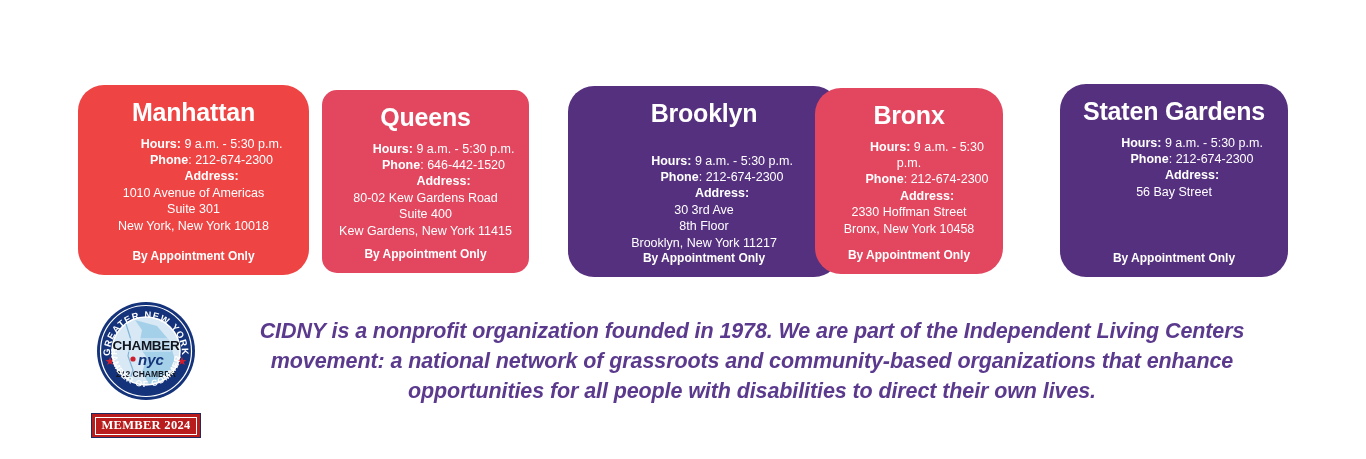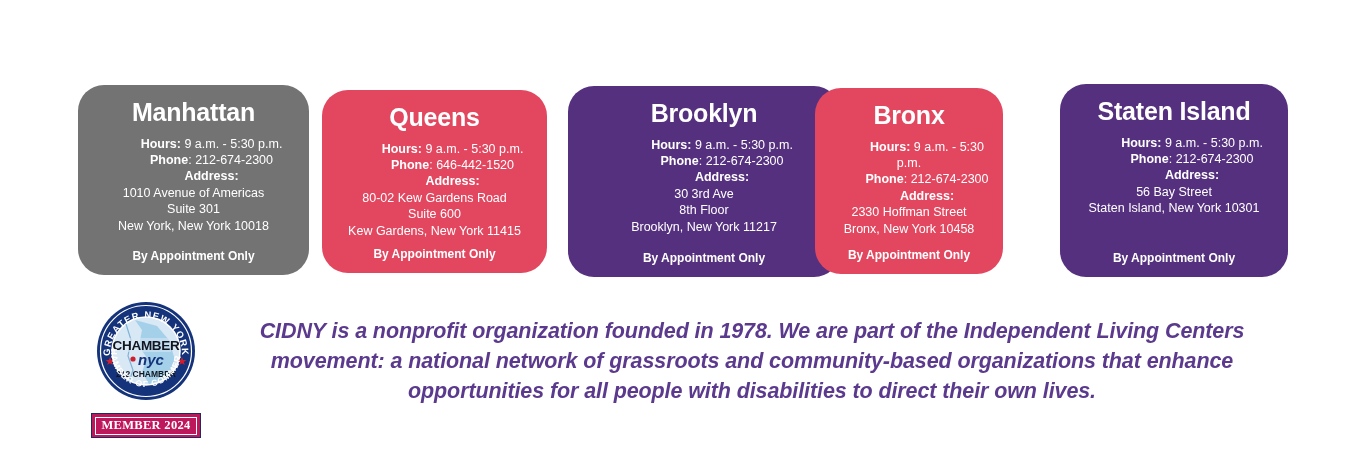--- a/index.html
+++ b/index.html
@@ -60,22 +60,22 @@
     position: absolute;
     left: 0;
     right: 0;
     bottom: 12px;
     font-size: 12px;
     font-weight: bold;
   }
 
   
   .card-0 { left: 78px;   top: 85px;  width: 231px; height: 190px; }
-  .card-1 { left: 322px;  top: 90px;  width: 225px; height: 183px; }
-  .card-2 { left: 568px;  top: 86px;  width: 272px; height: 191px; }
+  .card-1 { left: 322px;  top: 90px;  width: 207px; height: 183px; border-radius: 15px; }
+  .card-2 { left: 568px;  top: 86px;  width: 272px; height: 191px; gap: 16px; }
   .card-3 { left: 815px;  top: 88px;  width: 188px; height: 186px; }
   .card-4 { left: 1060px; top: 84px;  width: 228px; height: 193px; }
 
   
   .bottom-row {
     position: absolute;
     left: 0;
     top: 290px;
     width: 1366px;
     height: 169px;
@@ -96,21 +96,21 @@
     width: 102px;
     height: 102px;
   }
 
   .member-banner {
     position: absolute;
     left: 5px;
     top: 113px;
     width: 110px;
     height: 25px;
-    background: #be185d;
+    background: #b91c1c;
     border: 1px solid #1f2a63;
     box-sizing: border-box;
     display: flex;
     align-items: center;
     justify-content: center;
   }
   .member-banner .inner {
     width: 102px;
     height: 18px;
     border: 1px solid #ffffff;
@@ -136,40 +136,40 @@
     font-style: italic;
     line-height: 30px;
     text-align: center;
     letter-spacing: -0.1px;
   }
 </style>
 </head>
 <body>
 
 <div class="cards-row">
-    <div class="loc-card card-0" style="background: #737373;">
+    <div class="loc-card card-0" style="background: #ef4444;">
       <div class="card-title">Manhattan</div>
       <div class="card-lines">
         <div><span class="lbl">Hours:</span><span> 9 a.m. - 5:30 p.m.</span></div>
         <div><span class="lbl">Phone</span><span>: 212-674-2300</span></div>
         <div class="lbl">Address:</div>
         <div>1010 Avenue of Americas</div>
         <div>Suite 301</div>
         <div>New York, New York 10018</div>
       </div>
       <div class="card-note">By Appointment Only</div>
     </div>
     <div class="loc-card card-1" style="background: rgb(226, 71, 95);">
       <div class="card-title">Queens</div>
       <div class="card-lines">
         <div><span class="lbl">Hours:</span><span> 9 a.m. - 5:30 p.m.</span></div>
         <div><span class="lbl">Phone</span><span>: 646-442-1520</span></div>
         <div class="lbl">Address:</div>
         <div>80-02 Kew Gardens Road</div>
-        <div>Suite 600</div>
+        <div>Suite 400</div>
         <div>Kew Gardens, New York 11415</div>
       </div>
       <div class="card-note">By Appointment Only</div>
     </div>
     <div class="loc-card card-2" style="background: rgb(85, 48, 126);">
       <div class="card-title">Brooklyn</div>
       <div class="card-lines">
         <div><span class="lbl">Hours:</span><span> 9 a.m. - 5:30 p.m.</span></div>
         <div><span class="lbl">Phone</span><span>: 212-674-2300</span></div>
         <div class="lbl">Address:</div>
@@ -184,27 +184,26 @@
       <div class="card-lines">
         <div><span class="lbl">Hours:</span><span> 9 a.m. - 5:30 p.m.</span></div>
         <div><span class="lbl">Phone</span><span>: 212-674-2300</span></div>
         <div class="lbl">Address:</div>
         <div>2330 Hoffman Street</div>
         <div>Bronx, New York 10458</div>
       </div>
       <div class="card-note">By Appointment Only</div>
     </div>
     <div class="loc-card card-4" style="background: rgb(85, 48, 126);">
-      <div class="card-title">Staten Island</div>
+      <div class="card-title">Staten Gardens</div>
       <div class="card-lines">
         <div><span class="lbl">Hours:</span><span> 9 a.m. - 5:30 p.m.</span></div>
         <div><span class="lbl">Phone</span><span>: 212-674-2300</span></div>
         <div class="lbl">Address:</div>
         <div>56 Bay Street</div>
-        <div>Staten Island, New York 10301</div>
       </div>
       <div class="card-note">By Appointment Only</div>
     </div>
   </div>
 
 <div class="bottom-row">
 
   <div class="badge">
 
     <svg class="seal" viewBox="0 0 102 102">

